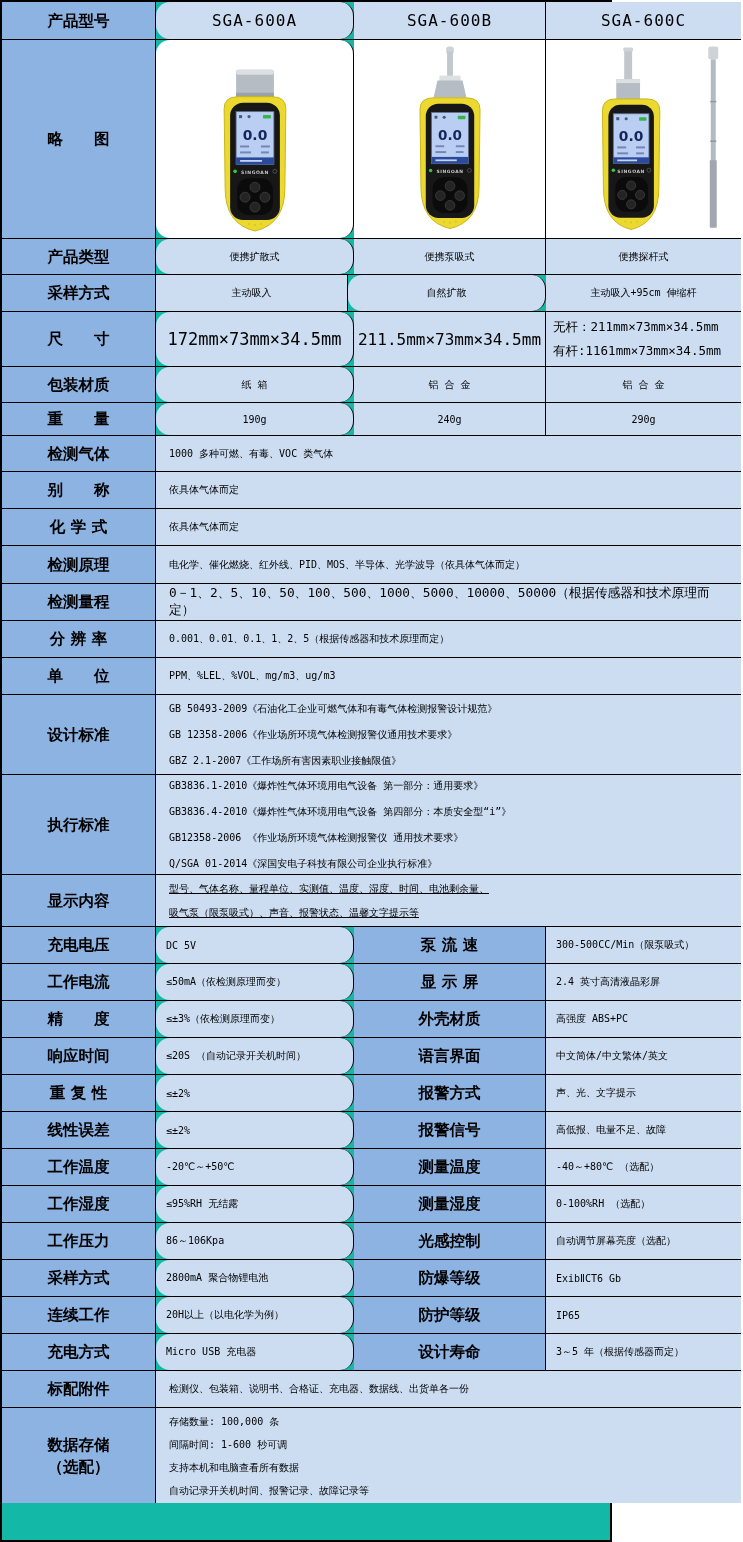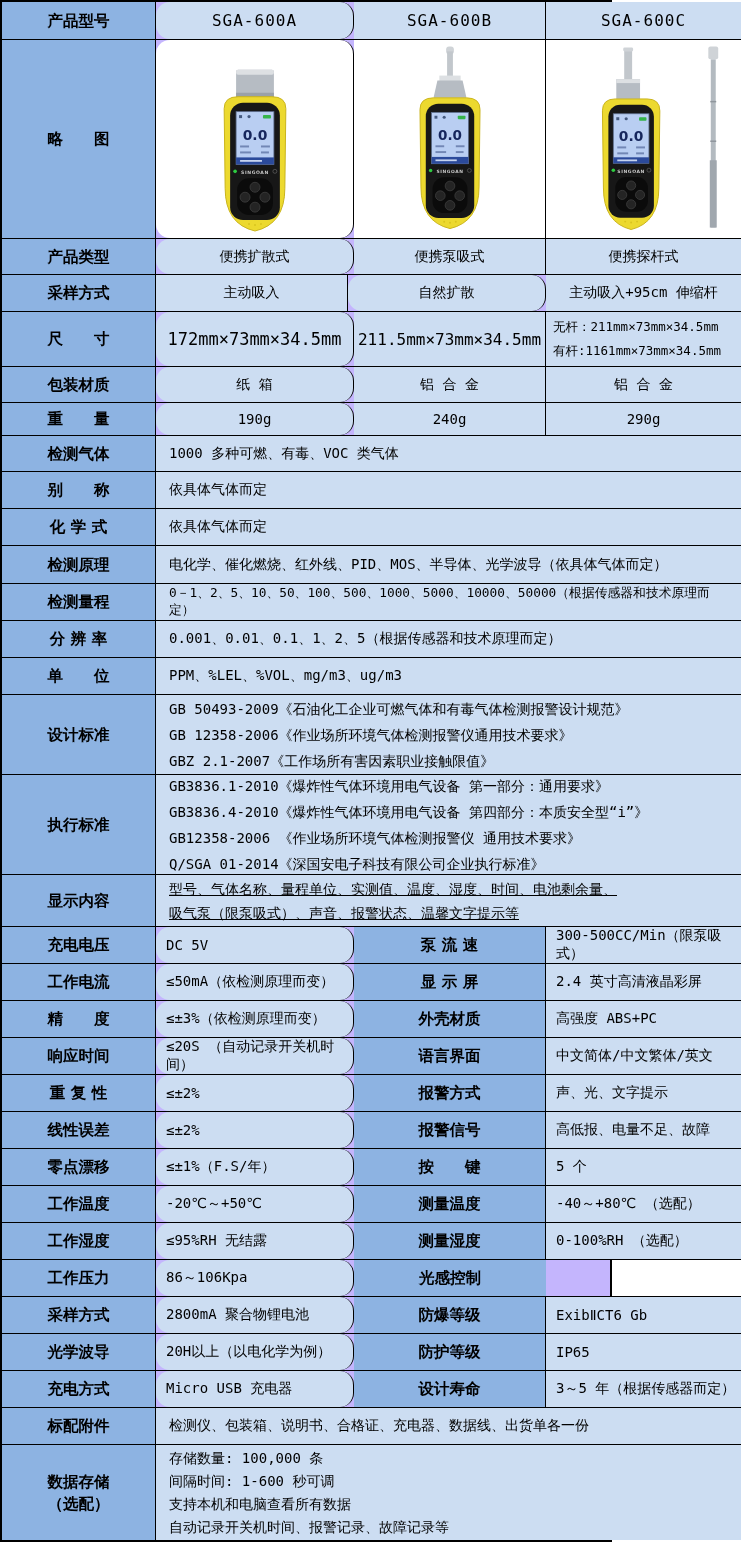--- a/index.html
+++ b/index.html
@@ -3,30 +3,30 @@
 <meta charset="utf-8">
 <style>
   :root{
     --label_bg:#8DB3E2; --value_bg:#CCDDF2; --grid:#000000;
     --device_yellow:#ECD92F; --device_panel:#171717; --lcd_bg:#B9CEF2;
     --lcd_bar:#2B4A9B; --lcd_text:#16265C; --battery_green:#35B44A;
     --led_green:#2ECC40; --metal:#B6BCC3;
   }
   html,body{margin:0;padding:0;background:#fff;}
   .sheet{width:612px;height:1542px;box-sizing:border-box;border:2px solid var(--grid);
-    font-family:"DejaVu Sans",sans-serif;background:#c4b5fd;}
+    font-family:"DejaVu Sans",sans-serif;background:#14b8a6;}
   .row{display:flex;border-bottom:1px solid var(--grid);box-sizing:border-box;width:739px;}
   .row:last-child{border-bottom:none;}
   .c{box-sizing:border-box;border-right:1px solid var(--grid);display:flex;
      align-items:center;justify-content:center;overflow:hidden;}
   .row > .c:last-child{border-right:none;}
   .w1{width:154px;} .w2{width:198px;border-radius:14px;} .w3{width:192px;} .w4{width:195px;} .wfull{width:585px;}
   .lab{background:var(--label_bg);font-weight:bold;font-size:15.5px;color:#000;
        text-align:center;white-space:pre-line;line-height:22px;}
-  .val{background:var(--value_bg);font-size:14px;color:#000;
+  .val{background:var(--value_bg);font-size:10px;color:#000;
        font-family:"DejaVu Sans Mono","DejaVu Sans",sans-serif;white-space:pre-line;}
   .ctr{justify-content:center;text-align:center;}
   .lft{justify-content:flex-start;text-align:left;padding-left:13px;padding-right:6px;}
   .model{font-size:16px;letter-spacing:1px;}
   .imgcell{background:#ffffff;}
   .lines{line-height:26px;}
   .lines2{line-height:24px;text-decoration:underline;}
   .dims{font-size:12.5px;line-height:24px;padding-left:7px;padding-right:2px;
         justify-content:flex-start;text-align:left;}
   .specval{justify-content:flex-start;text-align:left;padding-left:10px;padding-right:4px;}
@@ -294,50 +294,45 @@
     <div class="c w3 lab">报警方式</div>
     <div class="c w4 val specval">声、光、文字提示</div>
   </div>
   <div class="row" style="height:37px">
     <div class="c w1 lab">线性误差</div>
     <div class="c w2 val specval">≤±2%</div>
     <div class="c w3 lab">报警信号</div>
     <div class="c w4 val specval">高低报、电量不足、故障</div>
   </div>
   <div class="row" style="height:37px">
-    <div class="c w1 lab">零点漂移</div>
-    <div class="c w2 val specval">≤±1%（F.S/年）</div>
-    <div class="c w3 lab">按　　键</div>
-    <div class="c w4 val specval">5 个</div>
-  </div>
-  <div class="row" style="height:37px">
     <div class="c w1 lab">工作温度</div>
     <div class="c w2 val specval">-20℃～+50℃</div>
     <div class="c w3 lab">测量温度</div>
     <div class="c w4 val specval">-40～+80℃ （选配）</div>
   </div>
   <div class="row" style="height:37px">
     <div class="c w1 lab">工作湿度</div>
     <div class="c w2 val specval">≤95%RH 无结露</div>
     <div class="c w3 lab">测量湿度</div>
     <div class="c w4 val specval">0-100%RH （选配）</div>
   </div>
   <div class="row" style="height:37px">
     <div class="c w1 lab">工作压力</div>
     <div class="c w2 val specval">86～106Kpa</div>
     <div class="c w3 lab">光感控制</div>
+    <div class="c w4 val specval">自动调节屏幕亮度（选配）</div>
   </div>
   <div class="row" style="height:37px">
     <div class="c w1 lab">采样方式</div>
     <div class="c w2 val specval">2800mA 聚合物锂电池</div>
     <div class="c w3 lab">防爆等级</div>
     <div class="c w4 val specval">ExibⅡCT6 Gb</div>
   </div>
   <div class="row" style="height:37px">
-    <div class="c w1 lab">光学波导</div>
+    <div class="c w1 lab">连续工作</div>
     <div class="c w2 val specval">20H以上（以电化学为例）</div>
     <div class="c w3 lab">防护等级</div>
     <div class="c w4 val specval">IP65</div>
   </div>
   <div class="row" style="height:37px">
     <div class="c w1 lab">充电方式</div>
     <div class="c w2 val specval">Micro USB 充电器</div>
     <div class="c w3 lab">设计寿命</div>
     <div class="c w4 val specval">3～5 年（根据传感器而定）</div>
   </div>

